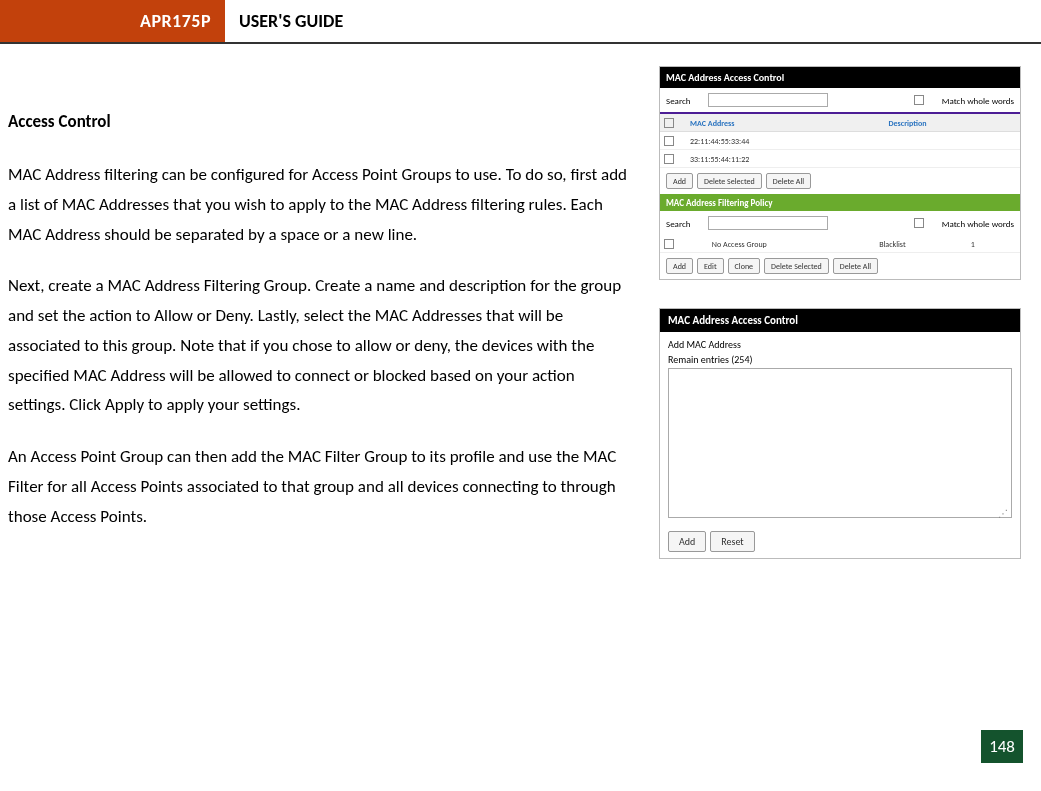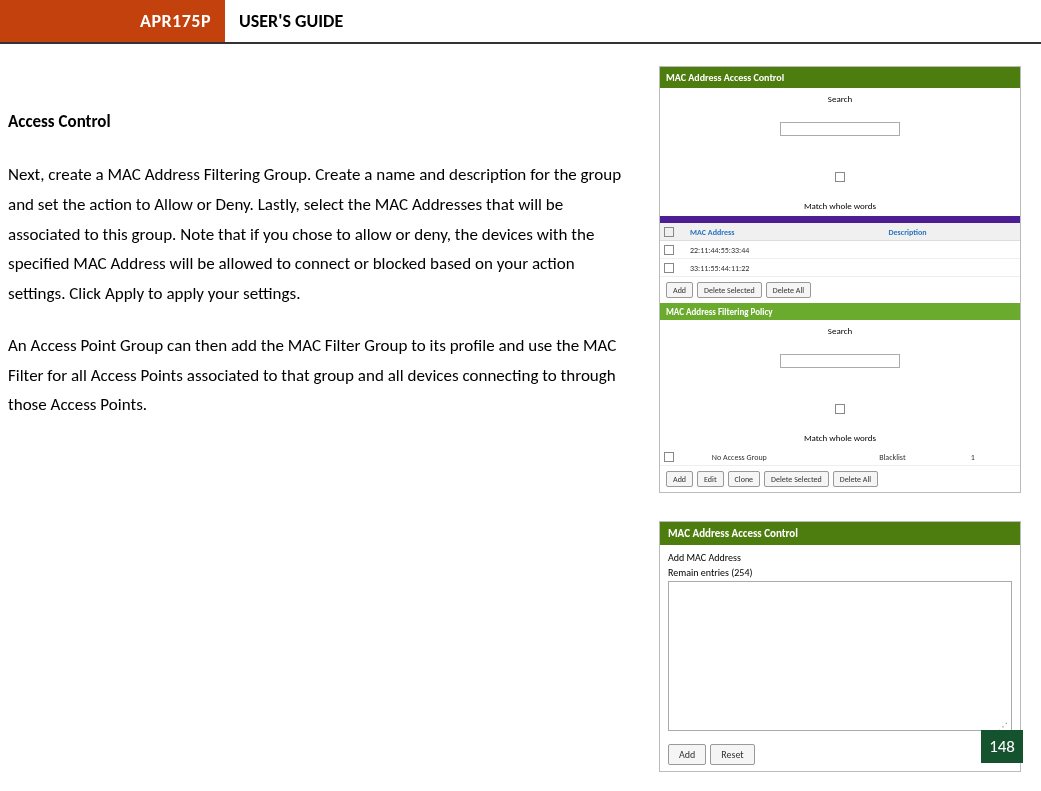--- a/index.html
+++ b/index.html
@@ -7,28 +7,28 @@
     .header { display: flex; align-items: stretch; border-bottom: 2px solid #333; margin: 0 0 22px 0; }
     .header-left { background: #c2410c; color: #fff; font-weight: bold; padding: 10px 14px 10px 140px; font-size: 18px; letter-spacing: 0.5px; }
     .header-right { color: #000; font-weight: bold; padding: 10px 14px; font-size: 18px; flex: 1; }
     .content { display: flex; padding: 0 20px 0 8px; gap: 24px; }
     .left-col { flex: 1; margin-top: 45px; }
     .right-col { width: 362px; display: flex; flex-direction: column; gap: 28px; }
     .section-title { font-weight: bold; font-size: 17px; margin-bottom: 28px; color: #000; }
     .body-text { font-size: 17px; line-height: 1.75; margin-bottom: 22px; color: #000; }
     .page-num-box { position: absolute; right: 18px; bottom: 28px; background: #14532d; color: #fff; padding: 6px 8px; font-size: 17px; }
     .panel { border: 1px solid #bbb; background: #fff; font-size: 9px; }
-    .panel-title { background: #4d7c0f; color: #fff; padding: 4px 6px; font-weight: bold; font-size: 10px; filter: blur(0.3px); }
+    .panel-title { background: #000000; color: #fff; padding: 4px 6px; font-weight: bold; font-size: 10px; filter: blur(0.3px); }
     .sub-title { background: #6aab2d; color: #fff; padding: 3px 6px; font-weight: bold; font-size: 9px; filter: blur(0.3px); }
-    .search-row { display: flex; align-items: center; padding: 5px 6px; gap: 18px; flex-direction: column; }
+    .search-row { display: flex; align-items: center; padding: 5px 6px; gap: 18px; }
     .search-row label { font-size: 9px; filter: blur(0.3px); }
     .search-input { border: 1px solid #aaa; height: 14px; width: 120px; background: #fff; }
     .checkbox-mini { width: 10px; height: 10px; border: 1px solid #888; display: inline-block; vertical-align: middle; }
     .mini-table { width: 100%; border-collapse: collapse; font-size: 8px; }
-    .mini-table th { background: #f0f0f0; color: #2b74c0; font-weight: bold; padding: 3px 4px; text-align: left; border-top: 7px solid #4c1d95; border-bottom: 1px solid #ddd; filter: blur(0.3px); }
+    .mini-table th { background: #f0f0f0; color: #2b74c0; font-weight: bold; padding: 3px 4px; text-align: left; border-top: 2px solid #4c1d95; border-bottom: 1px solid #ddd; filter: blur(0.3px); }
     .mini-table th:first-child { width: 26px; }
     .mini-table td { padding: 3px 4px; color: #333; border-bottom: 1px solid #eee; filter: blur(0.3px); }
     .btn-row { padding: 5px 6px; display: flex; gap: 4px; flex-wrap: wrap; }
     .mini-btn { border: 1px solid #999; background: #f5f5f5; padding: 2px 6px; font-size: 8px; border-radius: 2px; color: #333; cursor: pointer; filter: blur(0.3px); }
     .panel2 { border: 1px solid #bbb; background: #fff; font-size: 10px; }
     .panel2 .panel-title { font-size: 11px; padding: 5px 8px; }
     .panel2 .form-area { padding: 6px 8px; }
     .panel2 .label-line { font-size: 10px; margin-bottom: 2px; filter: blur(0.4px); }
     .big-textarea { width: 100%; height: 150px; border: 1px solid #aaa; background: #fff; resize: none; }
     .panel2 .resize-grip { text-align: right; padding: 0 4px; color: #888; font-size: 10px; line-height: 10px; margin-top: -12px; position: relative; pointer-events: none; }
@@ -39,20 +39,21 @@
 <body>
 
 <div class="header">
   <div class="header-left">APR175P</div>
   <div class="header-right">USER'S GUIDE</div>
 </div>
 
 <div class="content">
   <div class="left-col">
     <div class="section-title">Access Control</div>
+    <div class="body-text">MAC Address filtering can be configured for Access Point Groups to use.  To do so, first add a list of MAC Addresses that you wish to apply to the MAC Address filtering rules. Each MAC Address should be separated by a space or a new line.</div>
     <div class="body-text">Next, create a MAC Address Filtering Group. Create a name and description for the group and set the action to Allow or Deny. Lastly, select the MAC Addresses that will be associated to this group. Note that if you chose to allow or deny, the devices with the specified MAC Address will be allowed to connect or blocked based on your action settings. Click Apply to apply your settings.</div>
     <div class="body-text">An Access Point Group can then add the MAC Filter Group to its profile and use the MAC Filter for all Access Points associated to that group and all devices connecting to through those Access Points.</div>
   </div>
 
   <div class="right-col">
 
     <div class="panel">
       <div class="panel-title">MAC Address Access Control</div>
       <div class="search-row">
         <label>Search</label>

